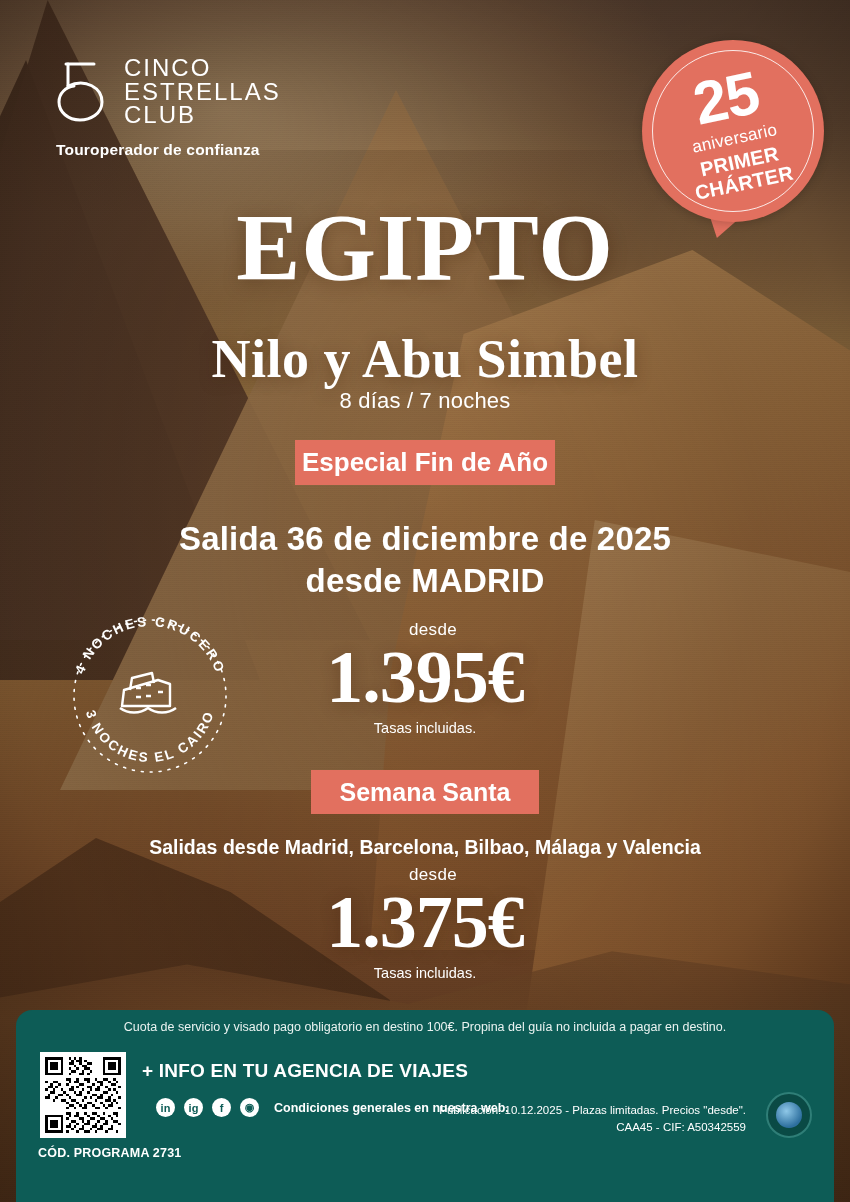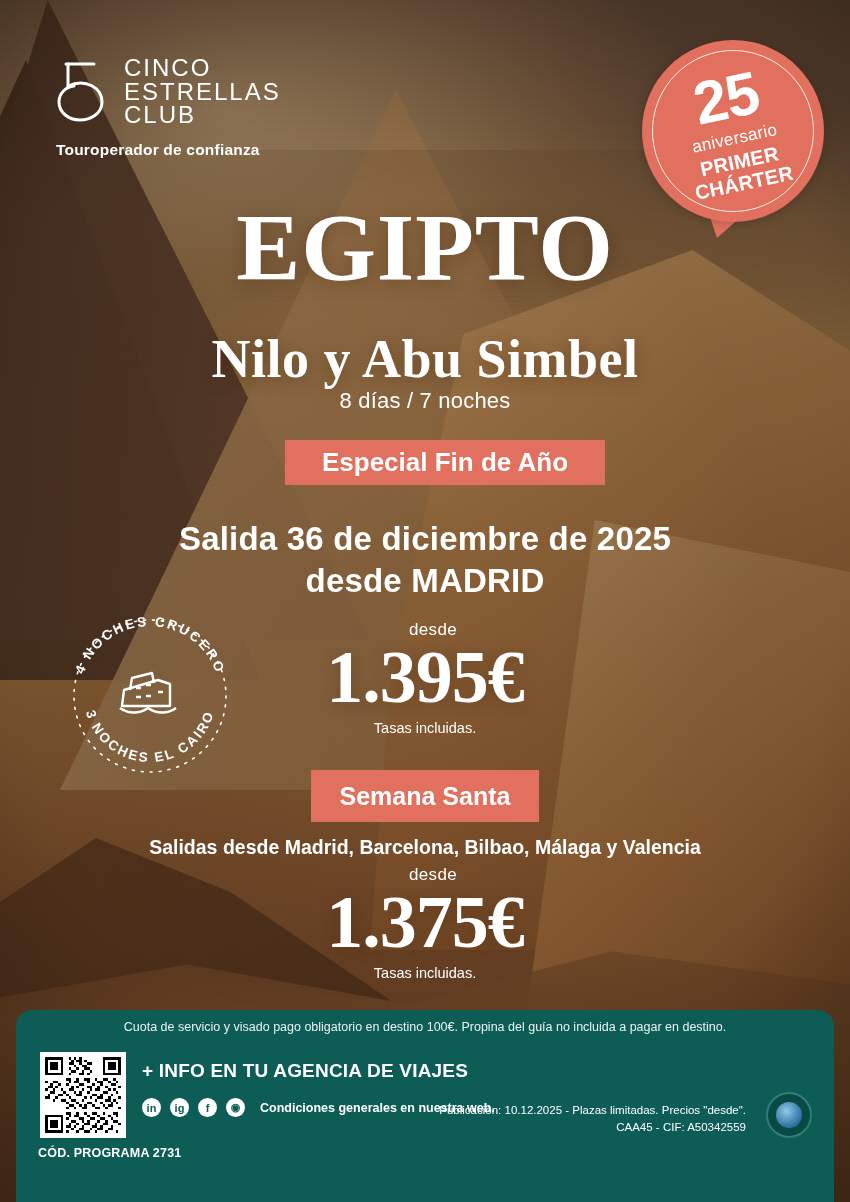--- a/index.html
+++ b/index.html
@@ -151,22 +151,22 @@
   .duration {
     position:absolute; left:0; right:0; top:388px; text-align:center;
     font-size:22px; font-weight:500; letter-spacing:.2px;
   }
 
   .ribbon {
     position:absolute; left:50%; transform:translateX(-50%);
     background:#e2705f; color:#fff; font-weight:bold;
     display:flex; align-items:center; justify-content:center;
   }
-  .ribbon-newyear { top:440px; width:320px; height:45px; font-size:26px;margin-left:20px; }
-  .ribbon-easter  { top:770px; width:228px; height:52px; font-size:25px; }
+  .ribbon-newyear { top:440px; width:260px; height:45px; font-size:26px; }
+  .ribbon-easter  { top:770px; width:228px; height:44px; font-size:25px; }
 
   .depart {
     position:absolute; left:0; right:0; top:518px; text-align:center;
     font-size:33px; font-weight:bold; line-height:1.28; letter-spacing:.2px;
   }
 
   .desde-lbl { text-align:center; font-size:17px; letter-spacing:.3px;padding-left:16px; }
   .price {
     text-align:center;
     font-family:"Liberation Serif", serif;
@@ -204,21 +204,21 @@
   }
   .qr-inner { width:100%; height:100%; }
   .footer-cod {
     position:absolute; left:22px; top:136px;
     font-size:12.5px; font-weight:bold; letter-spacing:.2px;
   }
   .footer-info {
     position:absolute; left:126px; top:50px;
     font-size:19px; font-weight:bold; letter-spacing:.2px;
   }
-  .social { position:absolute; left:126px; top:88px; display:flex; align-items:center; gap:9px; }
+  .social { position:absolute; left:140px; top:88px; display:flex; align-items:center; gap:9px; }
   .soc {
     width:19px; height:19px; border-radius:50%; background:#fff; color:#0d5c56;
     font-size:11px; font-weight:bold; display:flex; align-items:center; justify-content:center;
   }
   .cond { font-size:12.5px; font-weight:bold; margin-left:6px; }
   .footer-legal {
     position:absolute; right:88px; top:92px; text-align:right;
     font-size:11.5px; font-weight:normal; line-height:1.5; color:#fff;margin-left:35px;
   }
   .footer-seal {

